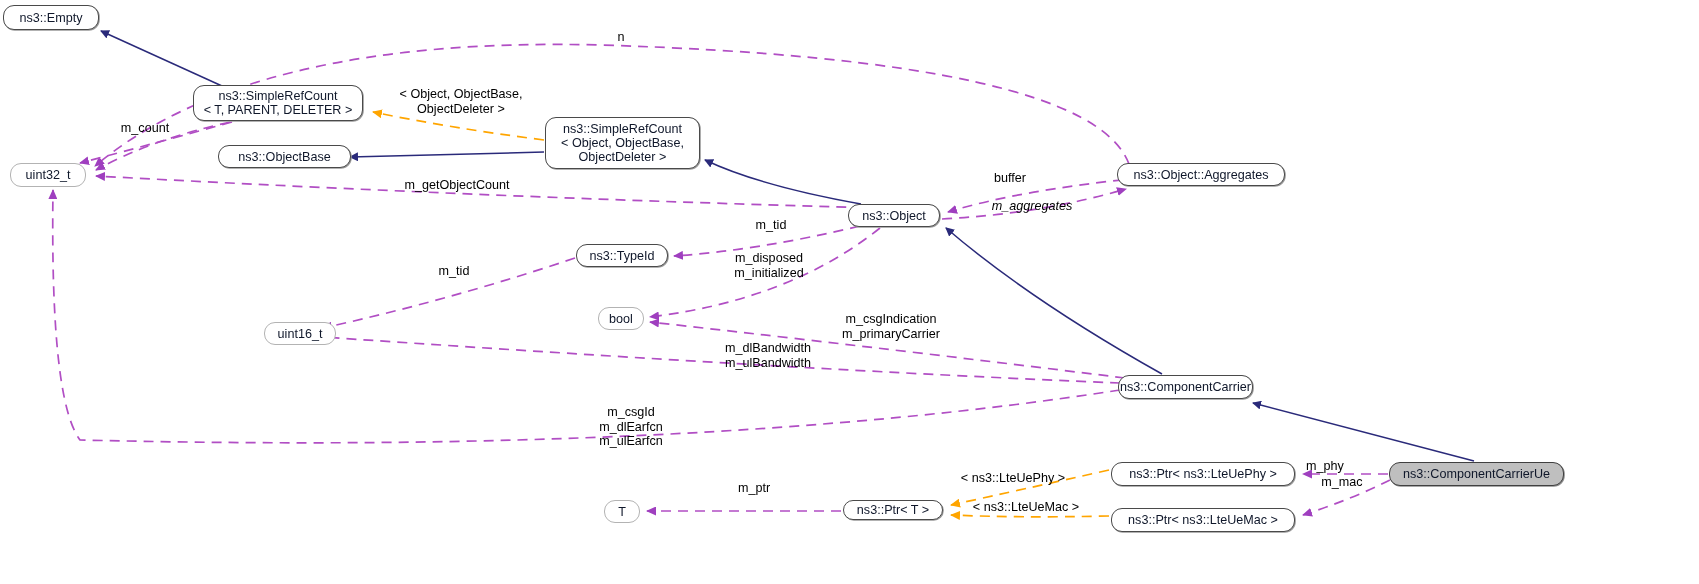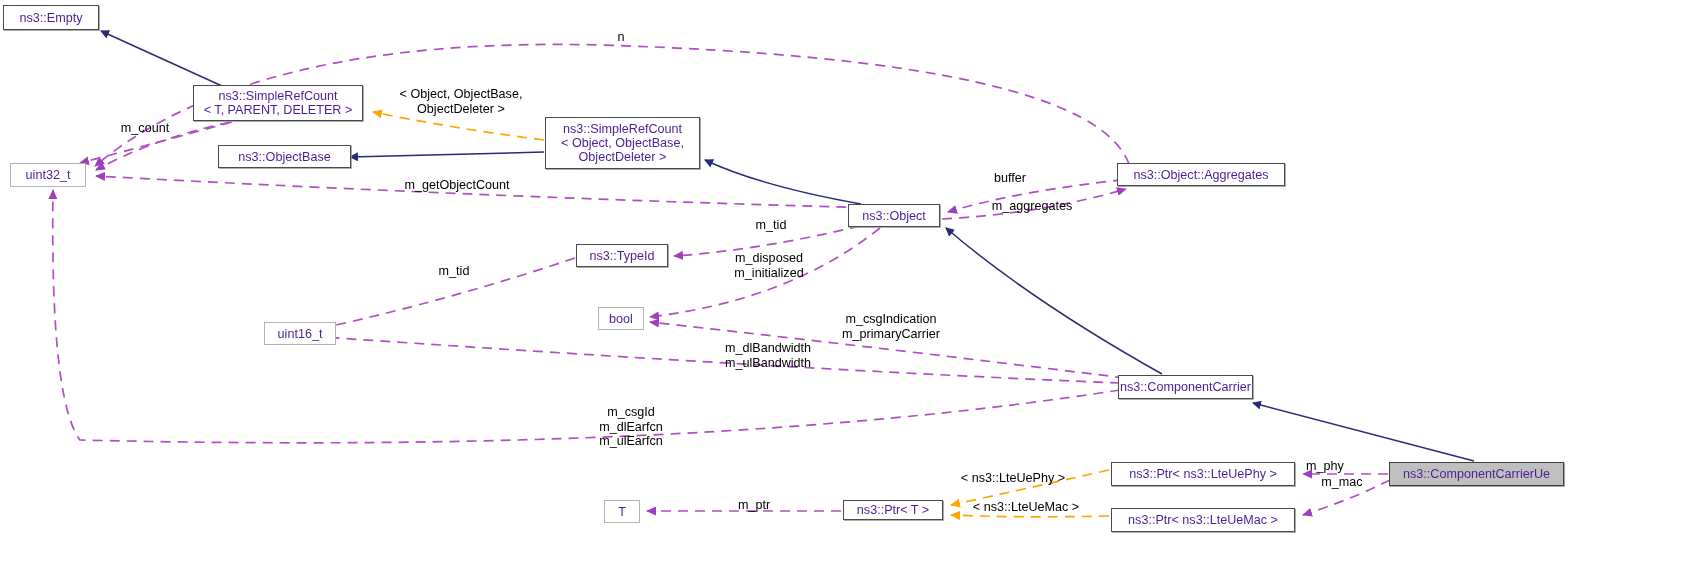--- a/index.html
+++ b/index.html
@@ -26,24 +26,25 @@
   }
   .node {
     position: absolute;
     box-sizing: border-box;
     display: flex;
     align-items: center;
     justify-content: center;
     text-align: center;
     font-size: 12.6px;
     line-height: 14px;
-    color: #4c1d95;
+    color: #0f172a;
     background: #ffffff;
     white-space: pre;
     padding: 2px 15px;
+    border-radius: 11px;
   }
   .node.strong {
     border: 1.4px solid #4a4a4a;
     box-shadow: 0.8px 0.8px 0 #999999;
   }
   .node.plain {
     border: 1.2px solid #b3b3b3;
   }
   .node.current {
     border: 1.4px solid #404040;
@@ -133,32 +134,32 @@
       <div class="node strong" style="left: 1111px; top: 508px; width: 184px; height: 24px;">ns3::Ptr&lt; ns3::LteUeMac &gt;</div>
       <div class="node current" style="left: 1389px; top: 462px; width: 175px; height: 24px;">ns3::ComponentCarrierUe</div>
     </div>
   <div id="label-container">
       <div class="edge-label" style="left: 601px; top: 30px; width: 40px;">n</div>
       <div class="edge-label" style="left: 386px; top: 87px; width: 150px;">&lt; Object, ObjectBase,
 ObjectDeleter &gt;</div>
       <div class="edge-label" style="left: 110px; top: 121px; width: 70px;">m_count</div>
       <div class="edge-label" style="left: 392px; top: 178px; width: 130px;">m_getObjectCount</div>
       <div class="edge-label" style="left: 983px; top: 171px; width: 54px;">buffer</div>
-      <div class="edge-label" style="left: 979px; top: 199px; width: 106px;">m_aggregates</div>
+      <div class="edge-label" style="left: 979px; top: 199px; width: 106px; font-style: italic;">m_aggregates</div>
       <div class="edge-label" style="left: 745px; top: 218px; width: 52px;">m_tid</div>
       <div class="edge-label" style="left: 716px; top: 251px; width: 106px;">m_disposed
 m_initialized</div>
       <div class="edge-label" style="left: 428px; top: 264px; width: 52px;">m_tid</div>
       <div class="edge-label" style="left: 826px; top: 312px; width: 130px;">m_csgIndication
 m_primaryCarrier</div>
       <div class="edge-label" style="left: 710px; top: 341px; width: 116px;">m_dlBandwidth
 m_ulBandwidth</div>
       <div class="edge-label" style="left: 584px; top: 405px; width: 94px;">m_csgId
 m_dlEarfcn
 m_ulEarfcn</div>
       <div class="edge-label" style="left: 946px; top: 471px; width: 134px;">&lt; ns3::LteUePhy &gt;</div>
       <div class="edge-label" style="left: 958px; top: 500px; width: 136px;">&lt; ns3::LteUeMac &gt;</div>
-      <div class="edge-label" style="left: 728px; top: 498px; width: 52px;">m_ptr</div>
+      <div class="edge-label" style="left: 728px; top: 481px; width: 52px;">m_ptr</div>
       <div class="edge-label" style="left: 1297px; top: 459px; width: 56px;">m_phy</div>
       <div class="edge-label" style="left: 1313px; top: 475px; width: 58px;">m_mac</div>
     </div>
 
 </div>
 
 </body></html>

